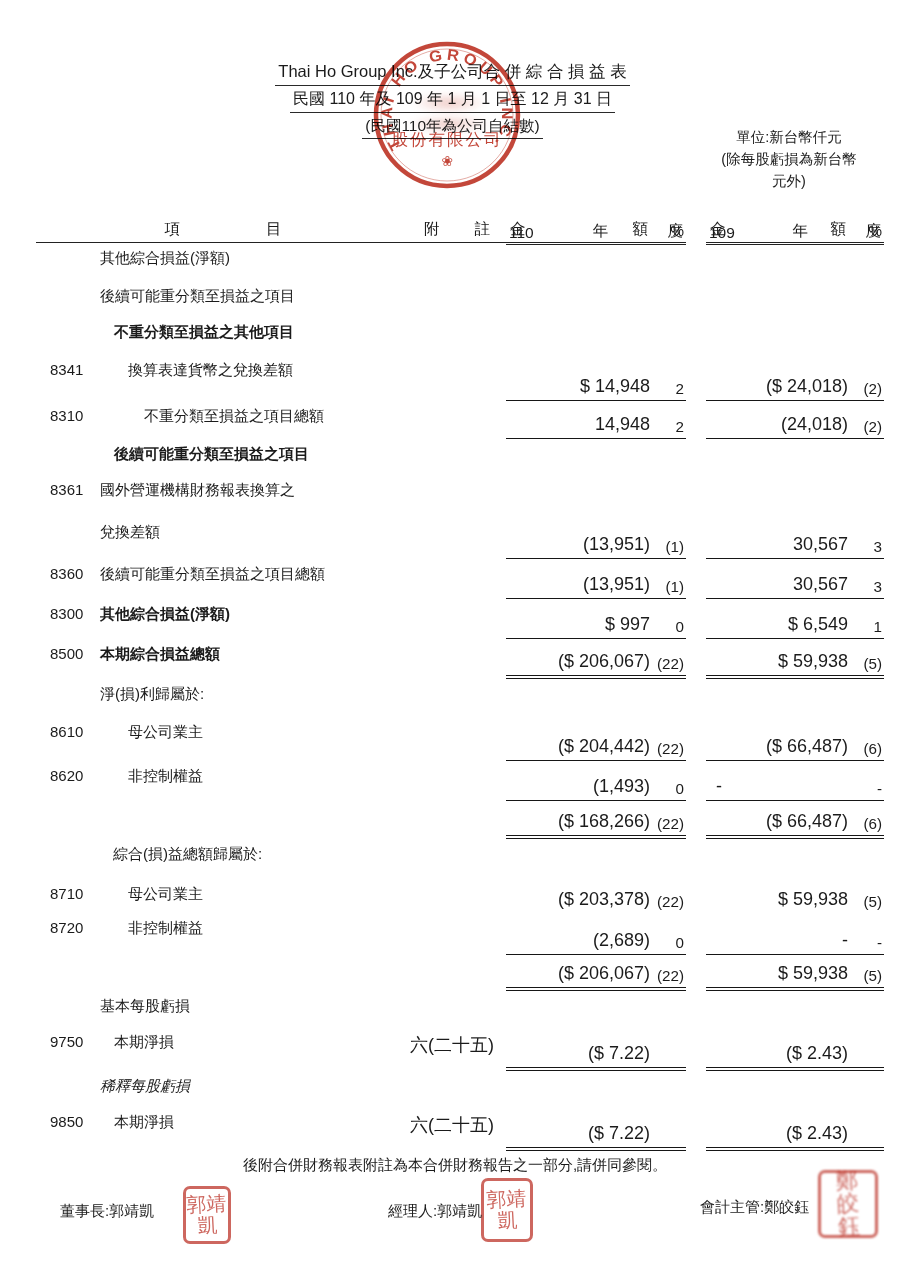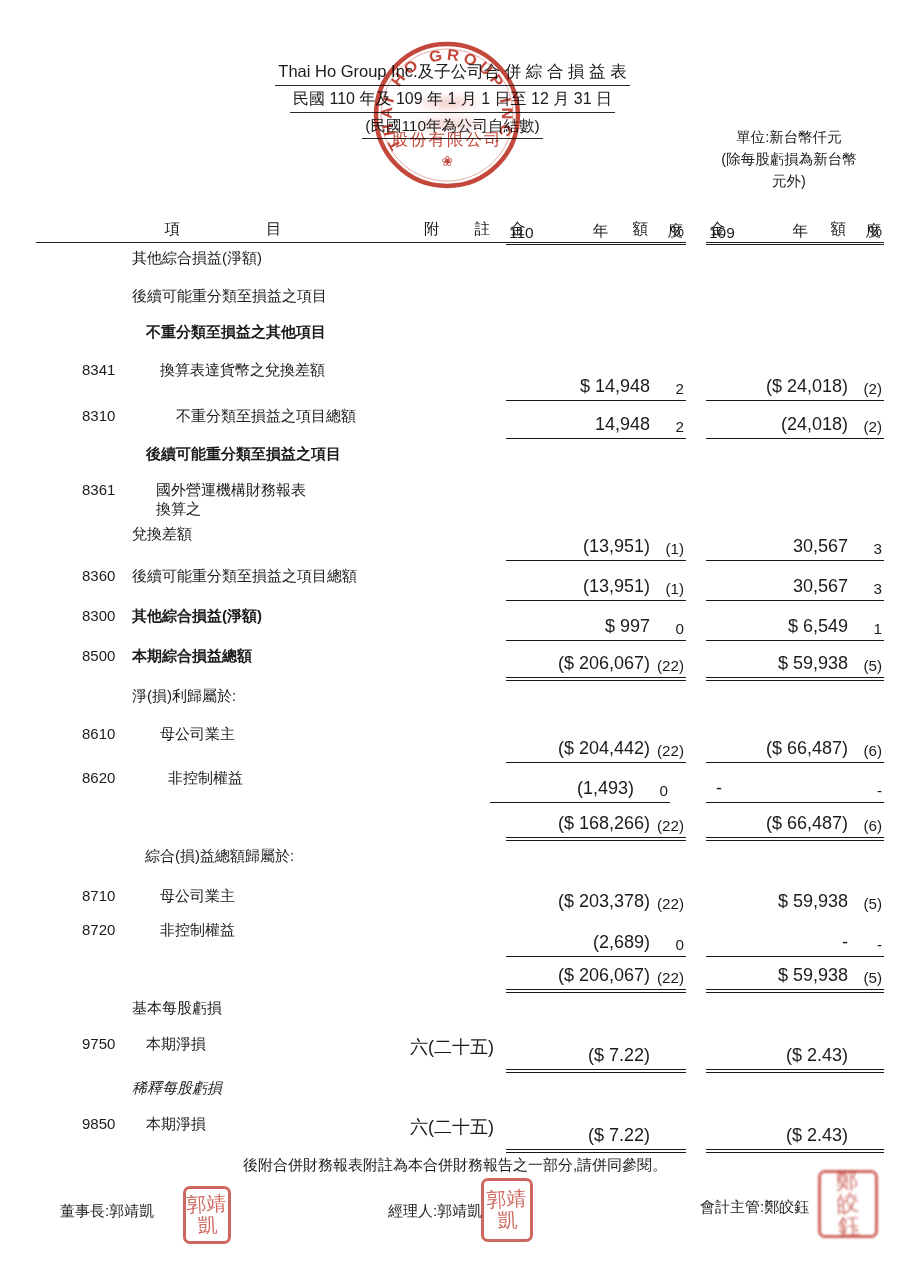--- a/index.html
+++ b/index.html
@@ -55,21 +55,21 @@
   .h-note { display:flex; justify-content:space-between; padding:0 16px 2px 14px;
             border-bottom:1.6px solid #222; font-size:15.5px; }
   .h-amt  { display:flex; align-items:flex-end; border-bottom:1.8px solid #222;
             padding:0 2px 2px 4px; font-size:15.5px; }
   .h-amt .grow { flex:1; }
   .h-amt .pct-h { width:30px; text-align:right; }
   .h-amt .e-h { margin-right:6px; }
 
   
   .row { display:grid; grid-template-columns:48px 1fr 96px 180px 20px 178px;
-         padding-left:50px; padding-right:21px;margin-left:32px; }
+         padding-left:50px; padding-right:21px; }
   .c-code { padding-top:6px; }
   .c-item { padding-top:6px; }
   .c-item.bold { font-weight:bold; }
   .ind0 { padding-left:2px; } .ind1 { padding-left:16px; }
   .ind2 { padding-left:30px; } .ind3 { padding-left:46px; }
   .c-notecell { padding-top:6px; font-size:18px; }
   .c-val { display:flex; align-items:flex-end; padding:0 2px 3px 2px; }
   .c-val .amt { flex:1; text-align:right; font-size:18px; }
   .c-val .amt.left { text-align:left; padding-left:8px; }
   .c-val .pct { width:34px; text-align:right; font-size:15.2px; }
@@ -217,21 +217,21 @@
           </div>
         </div>
         <div class="row" style="min-height: 36px;">
           <div class="c-code"></div>
           <div class="c-item ind1 bold">後續可能重分類至損益之項目</div>
           <div class="c-notecell"></div>
           <div class="c-val"></div>
           <div class=""></div>
           <div class="c-val"></div>
         </div>
-        <div class="row" style="min-height: 42px; gap: 24px;">
+        <div class="row" style="min-height: 42px;">
           <div class="c-code">8361</div>
           <div class="c-item ind0">國外營運機構財務報表換算之</div>
           <div class="c-notecell"></div>
           <div class="c-val"></div>
           <div class=""></div>
           <div class="c-val"></div>
         </div>
         <div class="row" style="min-height: 42px;">
           <div class="c-code"></div>
           <div class="c-item ind0">兌換差額</div>
@@ -303,21 +303,21 @@
           <div class="c-val rule-s">
             <span class="amt">($ 204,442)</span>
             <span class="pct">(22)</span>
           </div>
           <div class=""></div>
           <div class="c-val rule-s">
             <span class="amt">($ 66,487)</span>
             <span class="pct">(6)</span>
           </div>
         </div>
-        <div class="row" style="min-height: 40px; gap: 8px;">
+        <div class="row" style="min-height: 40px;">
           <div class="c-code">8620</div>
           <div class="c-item ind2">非控制權益</div>
           <div class="c-notecell"></div>
           <div class="c-val rule-s">
             <span class="amt">(1,493)</span>
             <span class="pct">0</span>
           </div>
           <div class=""></div>
           <div class="c-val rule-s">
             <span class="amt left">-</span>

